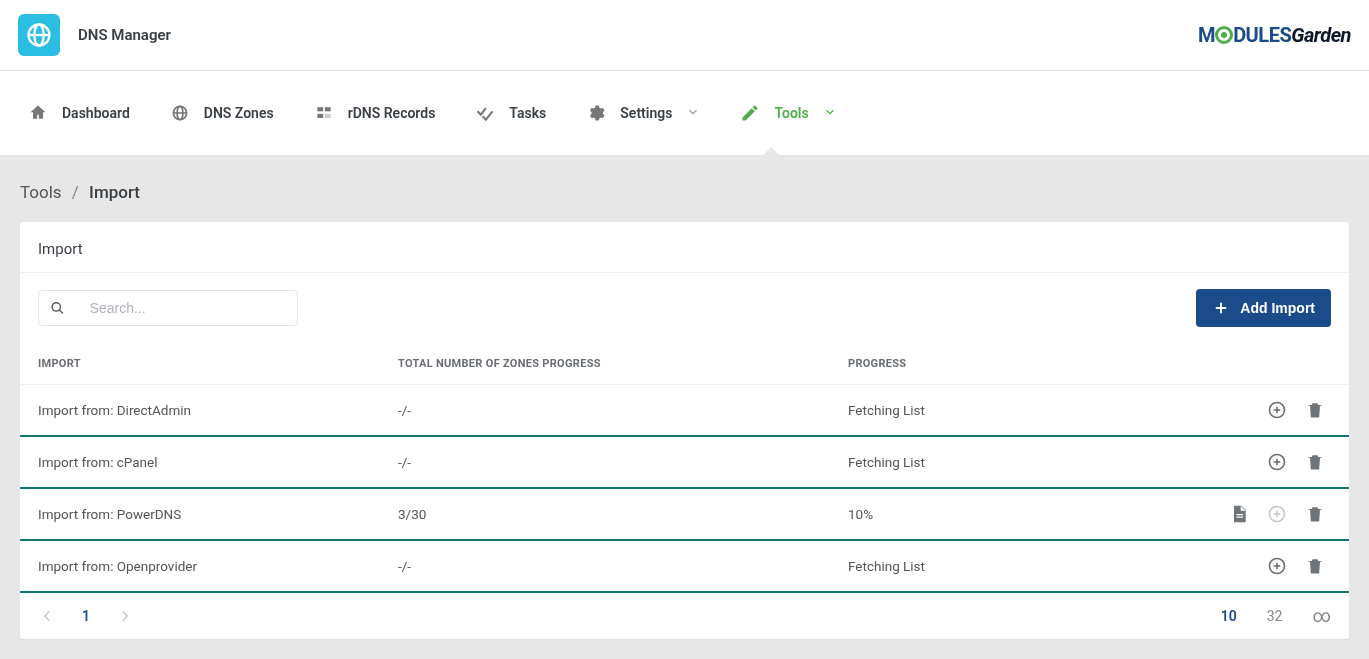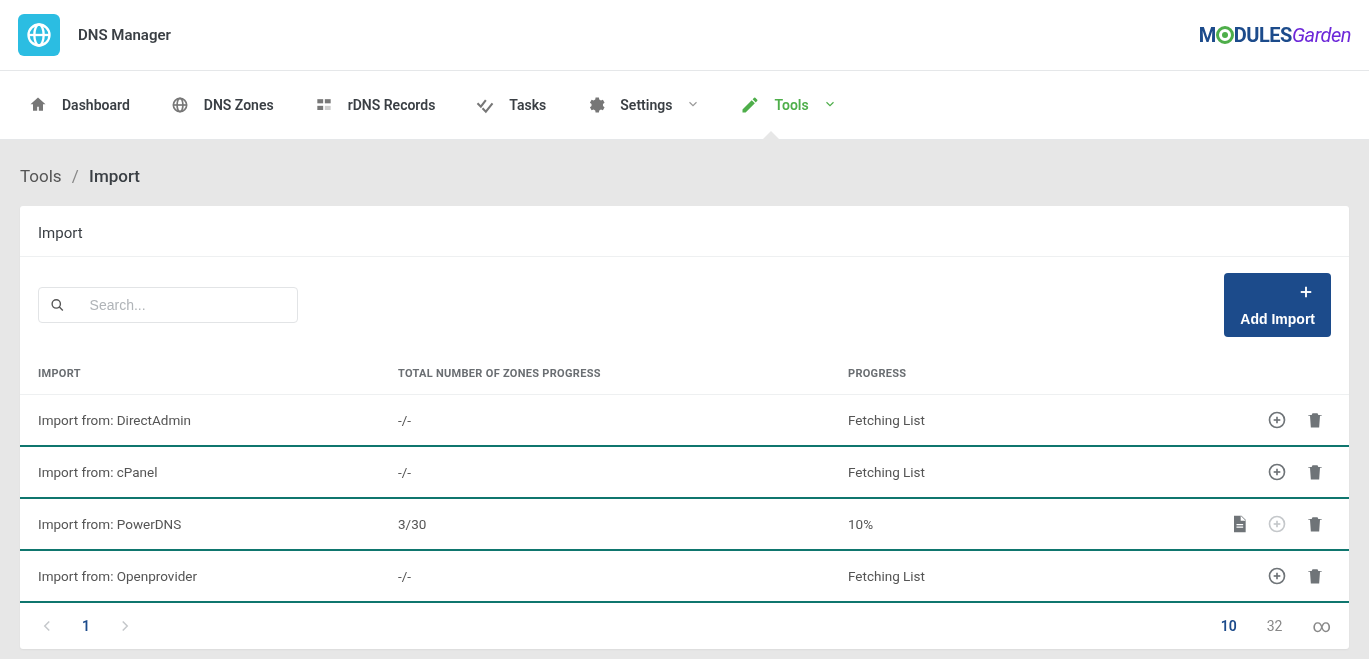--- a/index.html
+++ b/index.html
@@ -8,24 +8,24 @@
   
   .header { display: flex; align-items: center; padding: 14px 18px; background: #fff; }
   .app-logo { width: 42px; height: 42px; background: #2bbde2; border-radius: 6px; display: flex; align-items: center; justify-content: center; margin-right: 18px; }
   .app-logo svg { width: 28px; height: 28px; stroke: #fff; fill: none; }
   .app-title { font-size: 15px; font-weight: 600; color: #3a3f44; }
   .brand { margin-left: auto; font-size: 20px; font-weight: 700; letter-spacing: -0.5px; }
   .brand .m1 { color: #1c4b8b; }
   .brand .o-circ { display:inline-flex; width:18px; height:18px; border:3px solid #4eae4a; border-radius:50%; vertical-align:-2px; position:relative; }
   .brand .o-circ::after{content:""; position:absolute; width:6px;height:6px;background:#4eae4a;border-radius:50%; top:3px; left:3px;}
   .brand .m2 { color: #1c4b8b; }
-  .brand .g  { color: #6d28d9; font-style: italic; font-weight:400;}
-  
-  
-  .nav { display:flex; align-items:center; border-top:1px solid #e5e7e9; border-bottom:1px solid #e5e7e9; padding: 8px 8px; background:#fff; position:relative;text-align:center;}
+  .brand .g  { color: #0f172a; font-style: italic; font-weight:700;}
+  
+  
+  .nav { display:flex; align-items:center; border-top:1px solid #e5e7e9; border-bottom:1px solid #e5e7e9; padding: 16px 8px; background:#fff; position:relative;text-align:center;}
   .nav-item { display:flex; align-items:center; padding: 16px 20px; font-size:14px; font-weight:600; color:#3a3f44; cursor:pointer; gap:14px;}
   .nav-item.active { color:#4eae4a; }
   .nav-item.active .nav-icon { color:#4eae4a; }
   .nav-icon { color:#777; display:flex; }
   .nav-icon svg { width:20px; height:20px; }
   .chev { color:#999; }
   .chev.active{ color:#4eae4a;}
   .nav-pointer{ position:absolute; bottom:-1px; left:762px; width:0;height:0; border-left:9px solid transparent; border-right:9px solid transparent; border-bottom:9px solid #e7e7e7;}
   
   
@@ -35,21 +35,21 @@
   .crumbs .cur{ color:#3a3f44; font-weight:500;}
   
   
   .card { background:#fff; margin: 0 20px; border-radius:3px; box-shadow:0 1px 2px rgba(0,0,0,.05);}
   .card-title { padding:18px 18px 14px 18px; font-size:15px; color:#3a3f44; border-bottom:1px solid #eef0f1;}
   .toolbar { display:flex; align-items:center; padding:16px 18px;}
   .search { display:flex; align-items:center; width:260px; border:1px solid #e2e4e6; border-radius:4px; padding:7px 10px; gap:24px;}
   .search svg{ width:20px;height:20px; color:#555;}
   .search input{ border:none; outline:none; font-size:14px; width:100%; color:#333;}
   .search input::placeholder{color:#b0b4b8;}
-  .add-btn{ margin-left:auto; background:#1c4b8b; color:#fff; border:none; border-radius:4px; padding:10px 16px; font-size:14px; font-weight:600; display:flex; align-items:flex-end; gap:10px; cursor:pointer;flex-direction:column;}
+  .add-btn{ margin-left:auto; background:#1c4b8b; color:#fff; border:none; border-radius:4px; padding:10px 16px; font-size:14px; font-weight:600; display:flex; align-items:center; gap:10px; cursor:pointer;}
   .add-btn svg{width:18px;height:18px;}
   
   
   table { width:100%; border-collapse:collapse; }
   thead th { text-align:left; font-size:11px; letter-spacing:.3px; color:#6a6e72; font-weight:700; padding:14px 18px; border-bottom:1px solid #eef0f1;}
   tbody td { font-size:13.5px; color:#555; padding:15px 18px; border-bottom:2px solid #0f766e;}
   .actions { display:flex; gap:18px; justify-content:flex-end; align-items:center; padding-right:6px;}
   .ic-btn { color:#6f7478; cursor:pointer; display:flex;}
   .ic-btn.disabled{ color:#c5c8cb; cursor:default;}
   .ic-btn svg{ width:20px; height:20px; }

